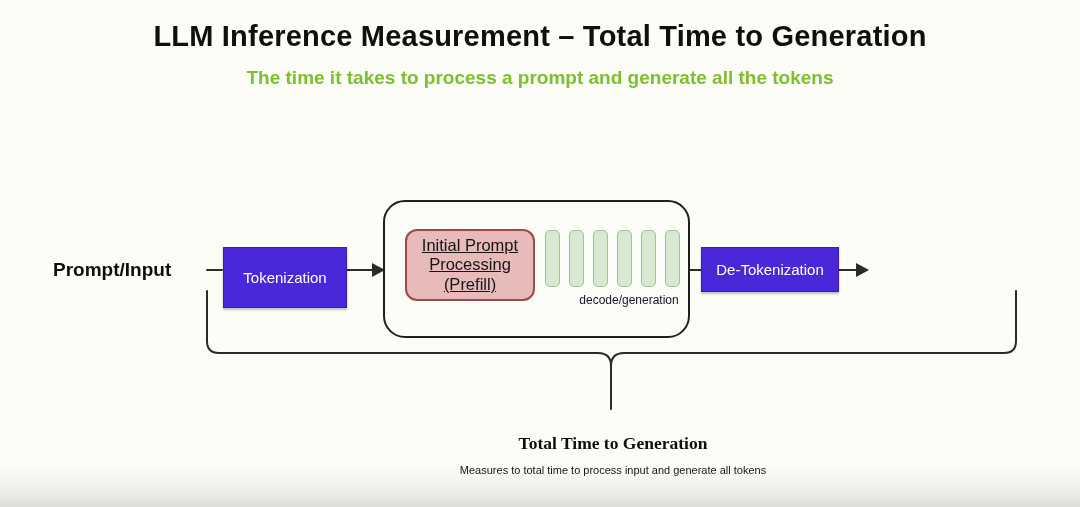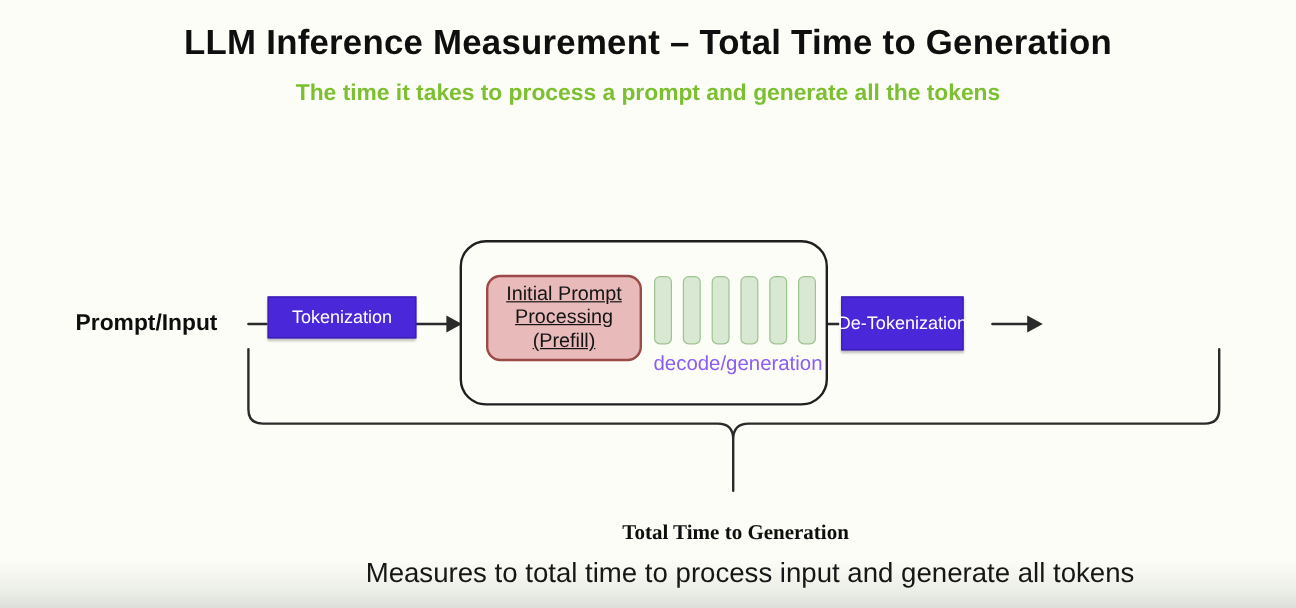--- a/index.html
+++ b/index.html
@@ -47,36 +47,36 @@
     color:var(--subtitle-green);
   }
   .flow-label {
     position:absolute;
     font-size:19px;
     font-weight:bold;
     color:#0e0e0e;
     line-height:22px;
     white-space:nowrap;
   }
-  .flow-label.input { left:63px; top:259px; }
+  .flow-label.input { left:53px; top:259px; }
   .flow-label.output { left:877px; top:259px; }
   .purple-box {
     position:absolute;
     background:var(--process-box-purple);
     border:1px solid #3a1cb0;
     color:var(--process-box-text);
     font-size:15px;
     display:flex;
     align-items:center;
     justify-content:center;
     white-space:nowrap;
     box-shadow:0 2px 2px rgba(0,0,0,0.25);
   }
-  .purple-box.tokenization { left:223px; top:247px; width:124px; height:35px; }
-  .purple-box.detokenization { left:701px; top:247px; width:102px; height:45px; }
+  .purple-box.tokenization { left:223px; top:247px; width:124px; height:61px; }
+  .purple-box.detokenization { left:701px; top:247px; width:138px; height:45px; }
   .engine-container {
     position:absolute;
     left:383px; top:200px;
     width:307px; height:138px;
     border:2px solid var(--container-border);
     border-radius:22px;
     background:var(--container-fill);
   }
   .prefill-box {
     position:absolute;
@@ -102,24 +102,24 @@
     gap:9px;
   }
   .token-bar {
     width:15px; height:57px;
     background:var(--token-bar-fill);
     border:1.5px solid var(--token-bar-border);
     border-radius:5px;
   }
   .decode-label {
     position:absolute;
-    left:230px; top:91px;
+    left:244px; top:91px;
     transform:translateX(-50%);
-    font-size:17px;
-    color:#8b5cf6;
+    font-size:12px;
+    color:#0f172a;
     white-space:nowrap;
   }
   .connector-svg {
     position:absolute;
     left:0; top:0;
   }
   .flow-line {
     stroke:var(--connector-line);
     stroke-width:2;
     fill:none;
@@ -140,24 +140,23 @@
     font-size:17.5px;
     font-weight:bold;
     color:#0e0e0e;
     white-space:nowrap;
     font-family:Liberation Serif, serif;
   }
   .caption-description {
     position:absolute;
     left:613px; top:464px;
     transform:translateX(-50%);
-    font-size:23px;
+    font-size:11px;
     color:#161616;
     white-space:nowrap;
-    margin-left:12px;
   }
 </style>
 </head>
 <body>
 
 <div class="canvas">
 
   <div class="slide-title">LLM Inference Measurement – Total Time to Generation</div>
   <div class="slide-subtitle">The time it takes to process a prompt and generate all the tokens</div>
 

